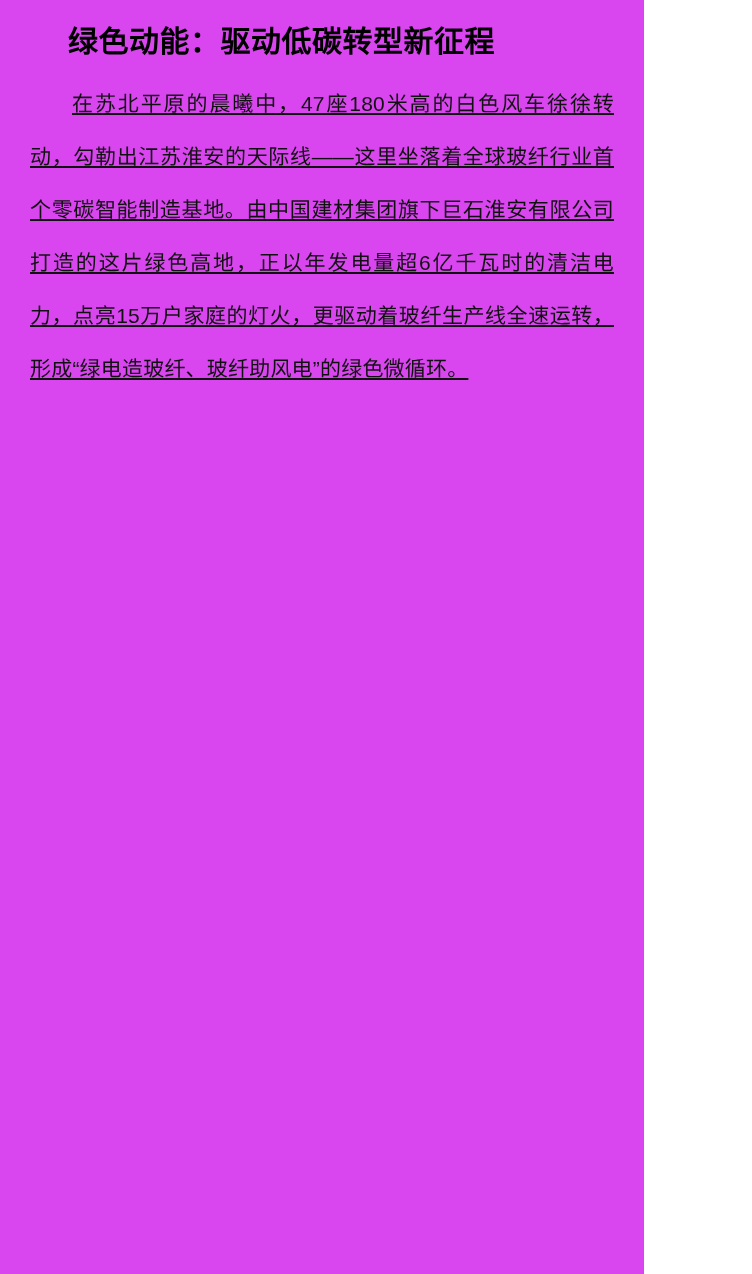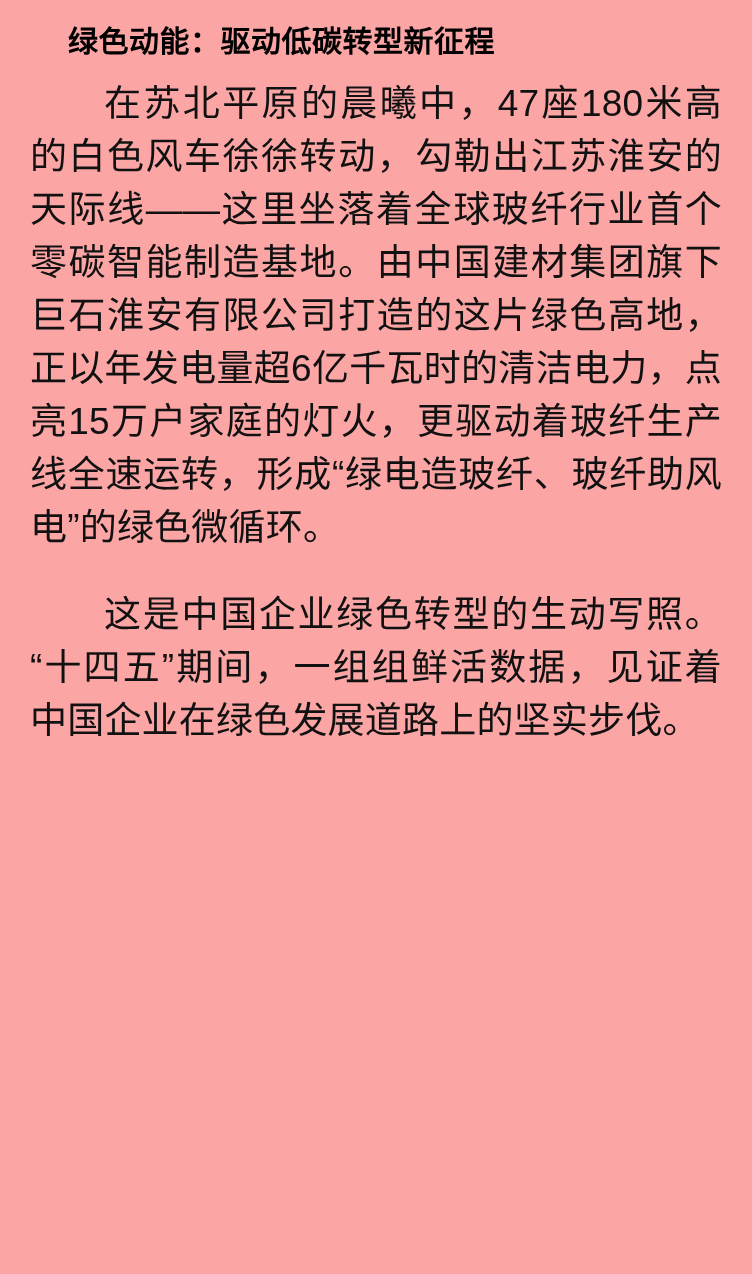--- a/index.html
+++ b/index.html
@@ -8,54 +8,54 @@
     background: #ffffff;
   }
   body {
     width: 752px;
     min-height: 1274px;
     font-family: "Liberation Sans", "DejaVu Sans", sans-serif;
     color: #1a1a1a;
     -webkit-font-smoothing: antialiased;
   }
   .page {
-    width: 752px;
+    width: 644px;
     min-height: 1274px;
     box-sizing: border-box;
     padding: 18px 30px 20px 30px;
-    background: #fca5a5;
+    background: #d946ef;
   }
   .article-title {
     font-size: 30px;
     font-weight: bold;
     line-height: 1.35;
     letter-spacing: 0.5px;
     margin: 4px 0 14px 38px;
     color: #000000;
   }
   .article-body {
     margin: 0;
   }
   .paragraph {
-    font-size: 37px;
+    font-size: 21px;
     line-height: 53px;
     letter-spacing: 0.2px;
     text-align: justify;
     text-justify: inter-ideograph;
     text-indent: 2em;
     margin: 0 0 34px 0;
     color: #111111;
     word-break: break-word;
+    text-decoration: underline;
   }
   .paragraph:last-child {
     margin-bottom: 0;
   }
 </style>
 </head>
 <body>
 
 <div class="page">
   <h1 class="article-title">绿色动能：驱动低碳转型新征程</h1>
   <div class="article-body">
     <p class="paragraph">在苏北平原的晨曦中，47座180米高的白色风车徐徐转动，勾勒出江苏淮安的天际线——这里坐落着全球玻纤行业首个零碳智能制造基地。由中国建材集团旗下巨石淮安有限公司打造的这片绿色高地，正以年发电量超6亿千瓦时的清洁电力，点亮15万户家庭的灯火，更驱动着玻纤生产线全速运转，形成“绿电造玻纤、玻纤助风电”的绿色微循环。</p>
-    <p class="paragraph">这是中国企业绿色转型的生动写照。“十四五”期间，一组组鲜活数据，见证着中国企业在绿色发展道路上的坚实步伐。</p>
   </div>
 </div>
 
 </body></html>

